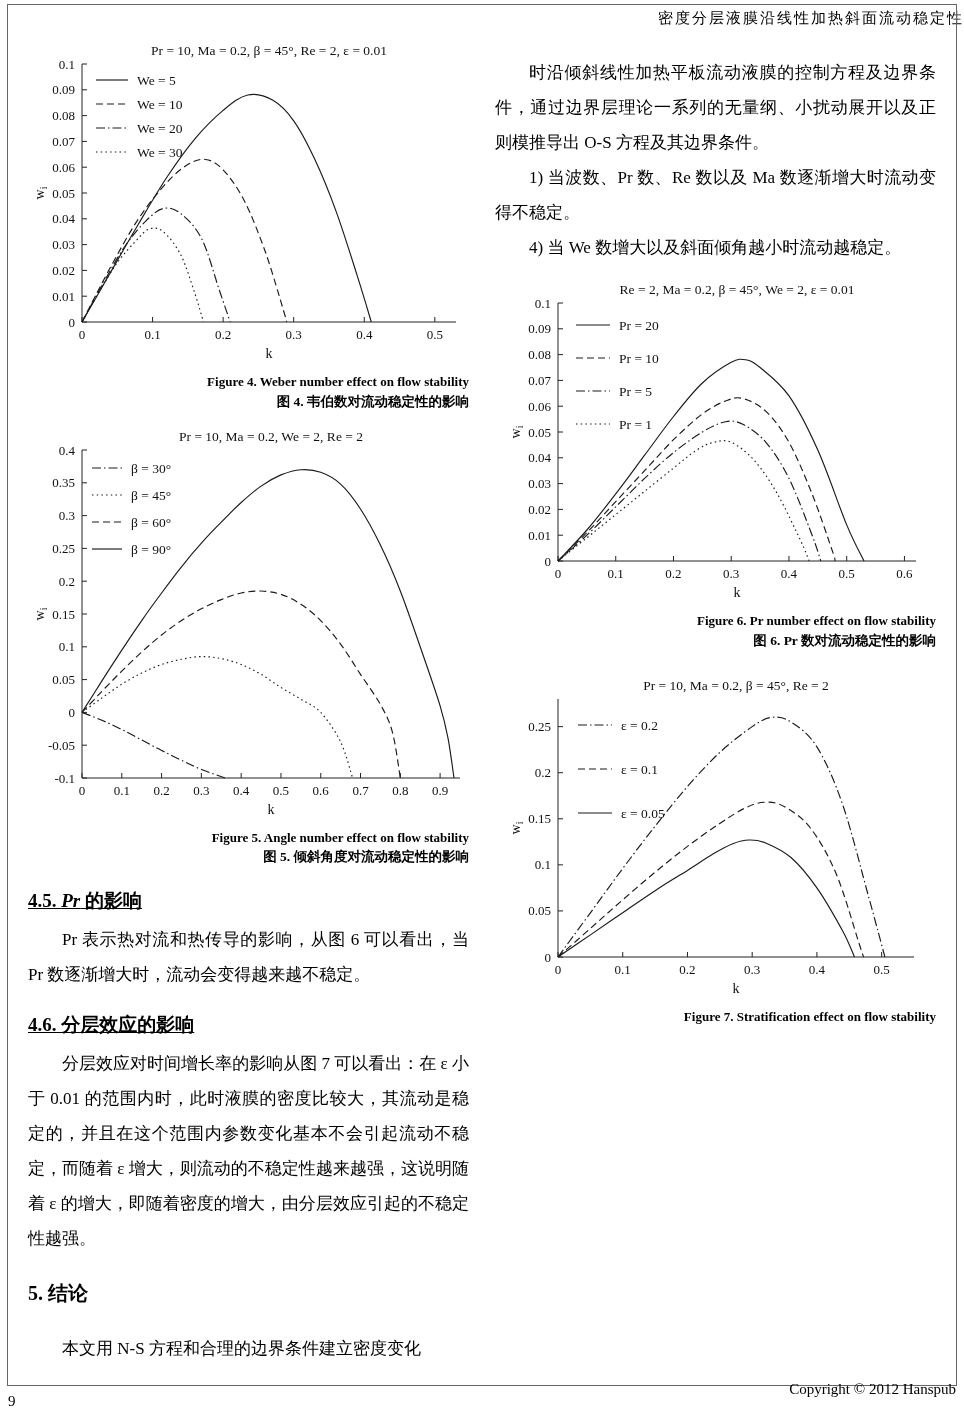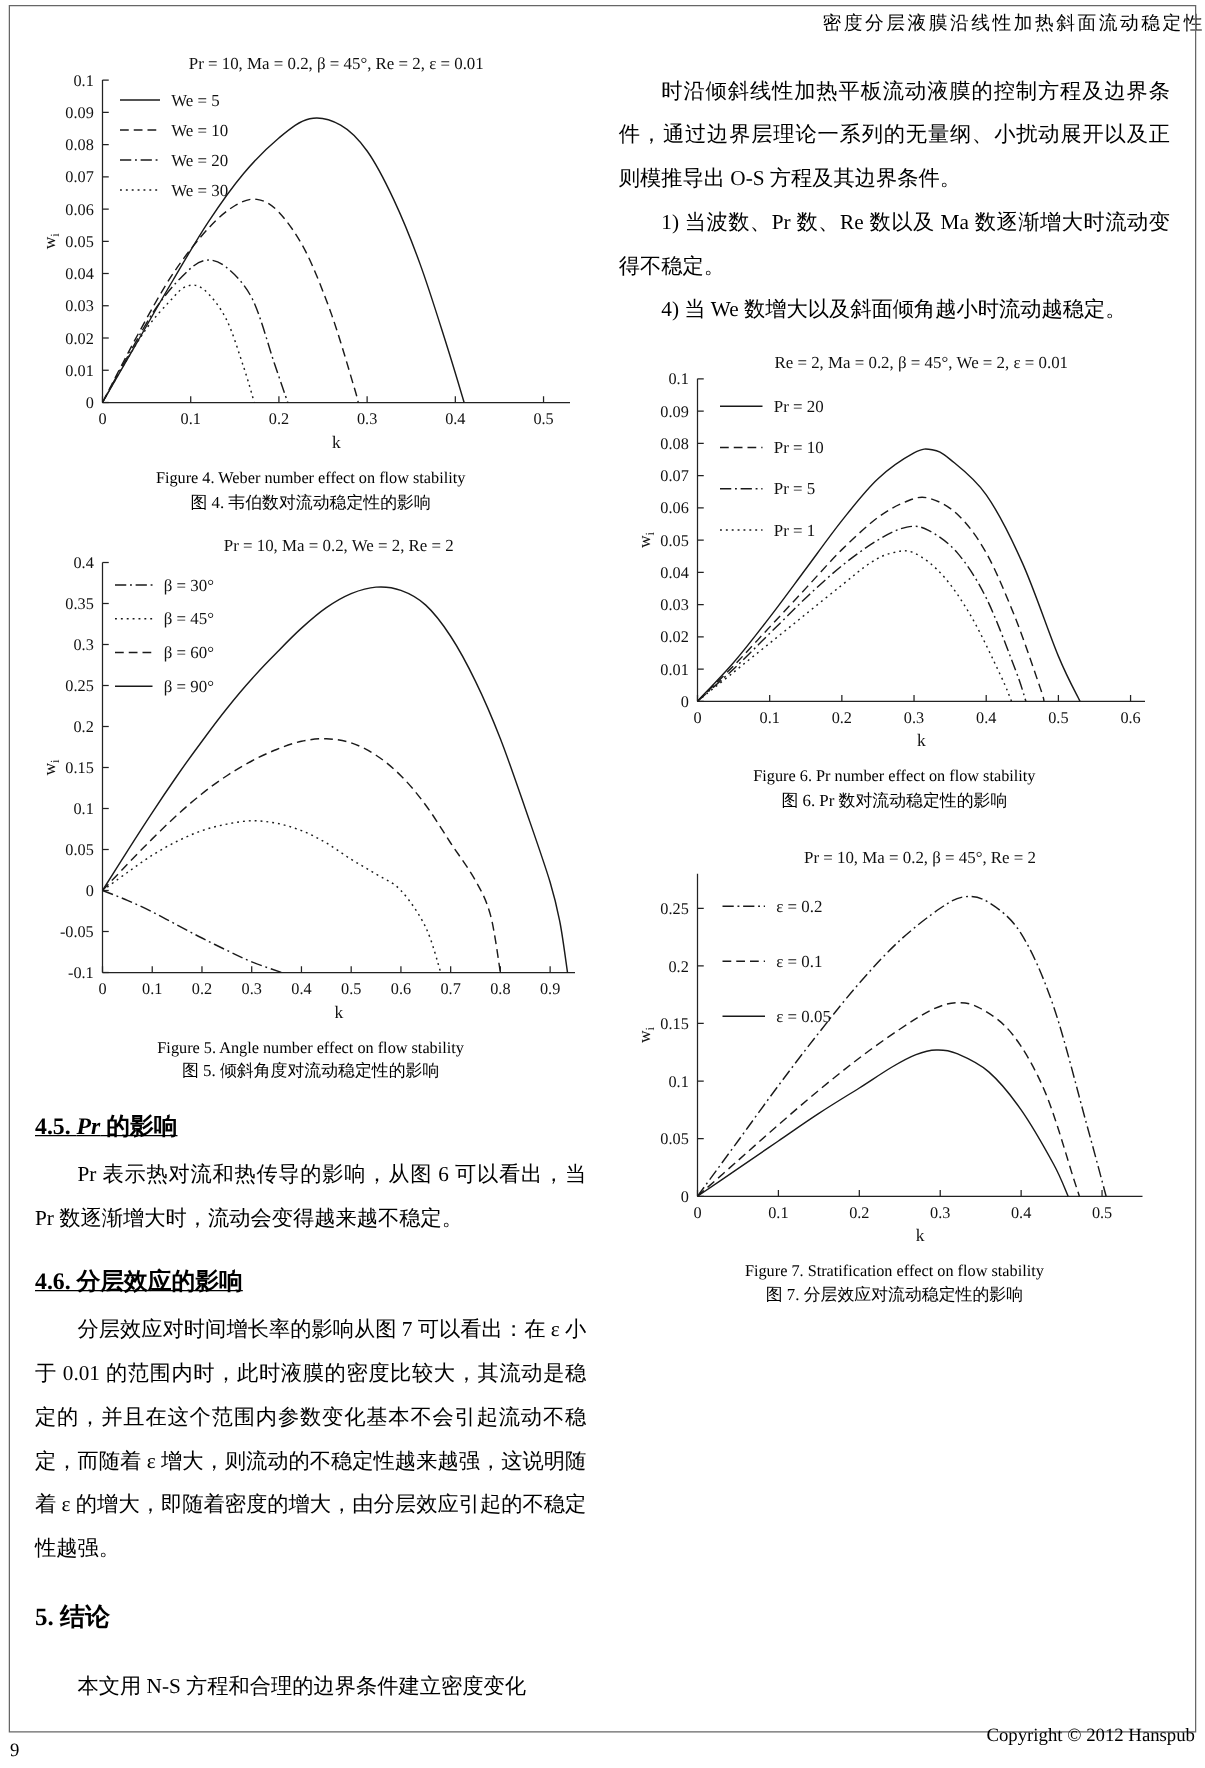--- a/index.html
+++ b/index.html
@@ -5,21 +5,21 @@
   html,body{margin:0;padding:0;background:#fff;color:#000;}
   body{width:964px;height:1414px;position:relative;overflow:hidden;
        font-family:"Liberation Serif","DejaVu Serif",serif;}
   .frame{position:absolute;left:7px;top:4px;right:7px;bottom:28px;
          border:1px solid #666;pointer-events:none;}
   .header{text-align:right;padding-top:9px;font-size:15px;letter-spacing:2px;}
   .columns{display:flex;gap:26px;padding:10px 28px 0 28px;}
   .col{width:441px;}
   .chart{display:block;margin:0 auto;}
   .chart text{font-family:"Liberation Serif","DejaVu Serif",serif;fill:#111;}
-  .fig-cap{text-align:center;font-weight:normal;margin-top:4px;}
+  .fig-cap{text-align:right;font-weight:bold;margin-top:4px;}
   .fig-cap .en{font-size:13px;line-height:1.5;}
   .fig-cap .zh{font-size:13.5px;line-height:1.5;}
   .para{font-size:17px;line-height:35px;text-align:justify;text-indent:2em;margin:0;}
   .h2{font-size:19px;font-weight:bold;margin:20px 0 8px 0;text-decoration:underline;}
   .h1{font-size:20px;font-weight:bold;margin:24px 0 24px 0;}
   .footer{position:absolute;bottom:2px;left:0;right:0;height:24px;font-size:15px;}
   .footer .pageno{position:absolute;left:8px;bottom:2px;}
   .footer .copy{position:absolute;right:8px;bottom:14px;text-align:center;}
   sup{font-size:12px;}
   .rc-first{margin-top:17px;}
@@ -276,21 +276,20 @@
           <path d="M54.0 284.0C59.4 280.3 75.6 269.3 86.4 261.9C97.2 254.5 107.9 247.1 118.7 239.8C129.5 232.4 140.3 224.7 151.1 217.7C161.9 210.6 173.7 203.5 183.5 197.4C193.2 191.2 201.8 185.3 209.3 180.8C216.9 176.3 222.8 173.0 228.8 170.7C234.7 168.4 239.6 167.1 244.9 167.0C250.3 166.8 254.1 166.8 261.1 169.7C268.1 172.7 278.4 177.0 287.0 184.5C295.6 192.0 304.3 202.6 312.9 214.9C321.5 227.2 332.5 246.7 338.8 258.2C345.1 269.7 348.5 279.7 350.5 284.0" fill="none" stroke="#1a1a1a" stroke-width="1.15"></path>
           <line x1="74" y1="52" x2="108" y2="52" stroke="#1a1a1a" stroke-width="1.15" stroke-dasharray="9 3 1.5 3"></line>
           <text x="117" y="56.5" font-size="13.5">ε = 0.2</text>
           <line x1="74" y1="96" x2="108" y2="96" stroke="#1a1a1a" stroke-width="1.15" stroke-dasharray="7 4"></line>
           <text x="117" y="100.5" font-size="13.5">ε = 0.1</text>
           <line x1="74" y1="140" x2="108" y2="140" stroke="#1a1a1a" stroke-width="1.15"></line>
           <text x="117" y="144.5" font-size="13.5">ε = 0.05</text>
         </svg>
       <div class="fig-cap">
         <div class="en">Figure 7. Stratification effect on flow stability</div>
-        <div class="zh">图 7. 分层效应对流动稳定性的影响</div>
       </div>
     </div>
   </div>
 
 </div>
 
 <div class="footer">
   <span class="pageno">9</span>
   <span class="copy">Copyright © 2012 Hanspub</span>
 </div>

